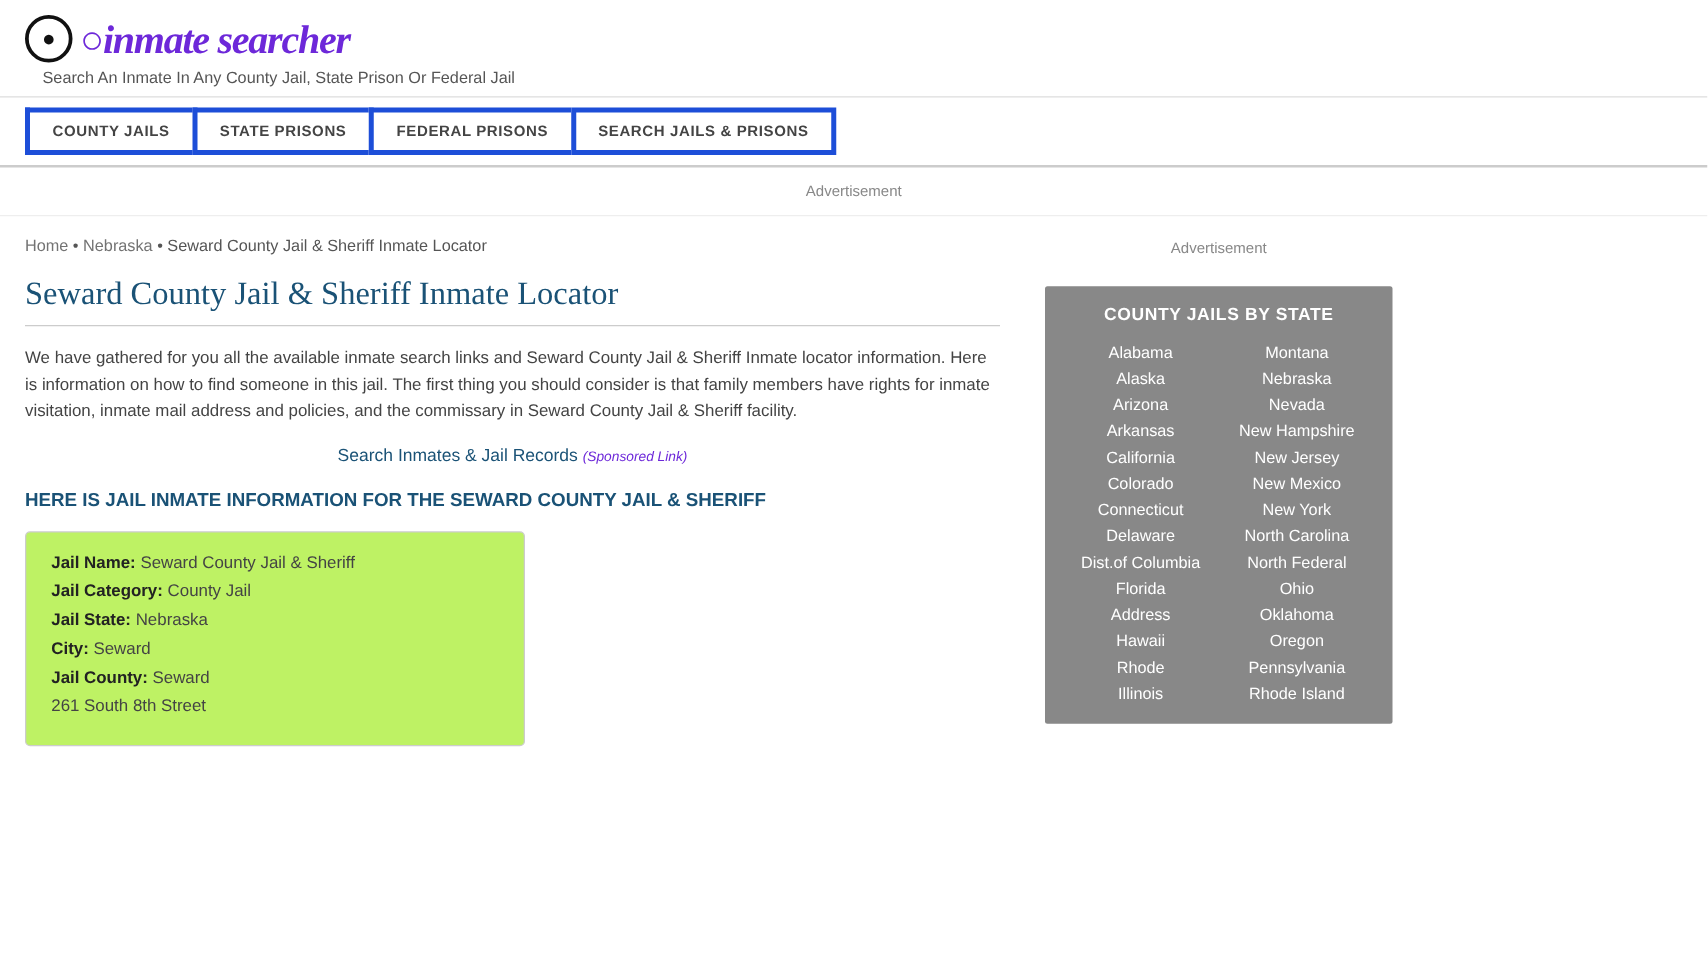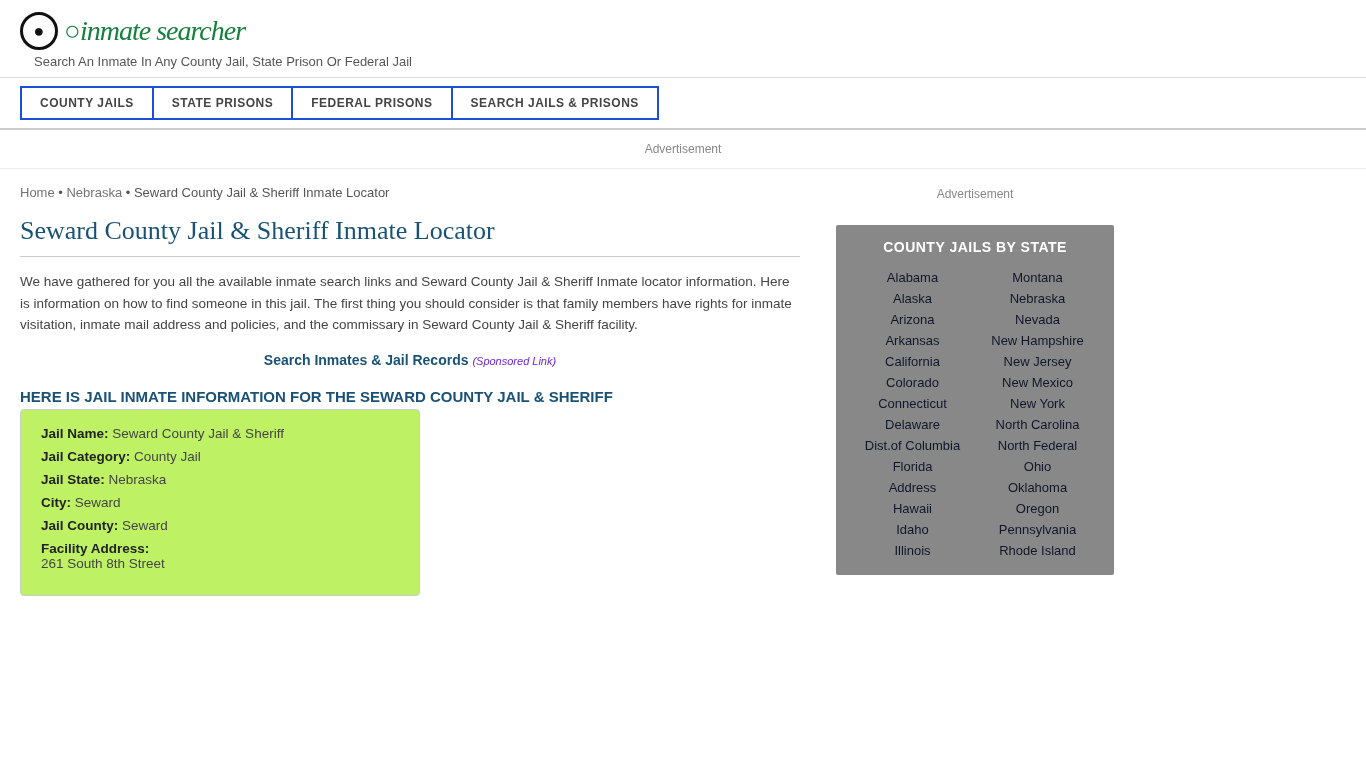--- a/index.html
+++ b/index.html
@@ -8,21 +8,21 @@
     
     #header { padding: 12px 20px 8px 20px; border-bottom: 1px solid #ddd; }
     #logo-area { display: flex; align-items: center; gap: 6px; margin-bottom: 4px; }
     #logo-icon { width: 38px; height: 38px; border-radius: 50%; border: 3px solid #111; display: flex; align-items: center; justify-content: center; font-size: 18px; color: #111; font-weight: bold; flex-shrink: 0; }
     #logo-text { font-size: 28px; font-weight: bold; font-family: Georgia, serif; color: #111; letter-spacing: -1px; }
     #logo-text span { font-style: italic; }
     #tagline { font-size: 13px; color: #555; margin-left: 14px; }
 
     
     #nav { padding: 8px 20px; border-bottom: 2px solid #ccc; display: flex; gap: 0; }
-    .nav-btn { padding: 8px 18px; border: 2px solid #1d4ed8; background: #fff; font-size: 12px; font-weight: bold; color: #444; letter-spacing: 0.5px; cursor: pointer; text-transform: uppercase; }
+    .nav-btn { padding: 8px 18px; border: 4px solid #1d4ed8; background: #fff; font-size: 12px; font-weight: bold; color: #444; letter-spacing: 0.5px; cursor: pointer; text-transform: uppercase; }
     .nav-btn:not(:last-child) { border-right: none; }
 
     
     #ad-top { text-align: center; padding: 12px; color: #888; font-size: 12px; border-bottom: 1px solid #eee; }
 
     
     #main-layout { display: flex; padding: 0; }
     #content { flex: 1; padding: 16px 20px; max-width: 820px; }
     #sidebar { width: 310px; padding: 10px 16px; flex-shrink: 0; }
 
@@ -31,46 +31,46 @@
     #breadcrumb a { color: #737373; text-decoration: none; }
 
     
     #page-title { font-size: 26px; color: #1a5276; font-weight: normal; margin-bottom: 14px; font-family: Georgia, serif; border-bottom: 1px solid #ccc; padding-bottom: 10px; }
 
     
     #description { font-size: 13.5px; line-height: 1.6; color: #444; margin-bottom: 16px; }
 
     
     #sponsored-link { text-align: center; margin-bottom: 20px; }
-    #sponsored-link a { color: #1a5276; font-weight: bold; font-size: 14px; text-decoration: none; }
+    #sponsored-link a { color: #1a5276; font-weight: normal; font-size: 14px; text-decoration: none; }
     #sponsored-link .sponsored-note { color: #6d28d9; font-style: italic; font-size: 11px; }
 
     
-    #sub-heading { color: #1a5276; font-size: 15px; font-weight: bold; margin-bottom: 4px; }
+    #sub-heading { color: #1a5276; font-size: 15px; font-weight: bold; margin-bottom: 16px; }
 
     
     #info-card { border: 1px solid #ccc; border-radius: 4px; padding: 16px 20px; background: #bef264; max-width: 400px; }
     .info-row { margin-bottom: 8px; font-size: 13.5px; color: #444; }
     .info-label { font-weight: bold; color: #222; }
 
     
     #ad-sidebar { text-align: center; color: #888; font-size: 12px; margin-bottom: 16px; padding: 8px; }
     #county-jails-box { background: #888; padding: 14px; border-radius: 2px; text-align: center; }
     #county-jails-title { color: #fff; font-weight: bold; font-size: 14px; margin-bottom: 12px; letter-spacing: 0.5px; }
     .state-columns { display: flex; gap: 0; }
     .state-col { flex: 1; display: flex; flex-direction: column; gap: 0; }
-    .state-link { color: #0f172a; font-size: 13px; padding: 3px 4px; cursor: pointer; text-decoration: none; display: block; }
+    .state-link { color: #ffffff; font-size: 13px; padding: 3px 4px; cursor: pointer; text-decoration: none; display: block; }
   </style>
 </head>
 <body>
 
 <div id="header">
   <div id="logo-area">
     <div id="logo-icon">●</div>
-    <div id="logo-text"><span style="font-family:Georgia,serif;font-size:28px;font-weight:normal;color:#15803d;">○<span style="font-style:italic;">inmate searcher</span></span></div>
+    <div id="logo-text"><span style="font-family:Georgia,serif;font-size:32px;font-weight:bold;color:#6d28d9;">○<span style="font-style:italic;">inmate searcher</span></span></div>
   </div>
   <div id="tagline">Search An Inmate In Any County Jail, State Prison Or Federal Jail</div>
 </div>
 
 <div id="nav">
   <button class="nav-btn">COUNTY JAILS</button>
   <button class="nav-btn">STATE PRISONS</button>
   <button class="nav-btn">FEDERAL PRISONS</button>
   <button class="nav-btn">SEARCH JAILS &amp; PRISONS</button>
 </div>
@@ -117,21 +117,20 @@
       </div>
       <div class="info-row">
         <span class="info-label">City:</span>
         <span>Seward</span>
       </div>
       <div class="info-row">
         <span class="info-label">Jail County:</span>
         <span>Seward</span>
       </div>
       <div class="info-row">
-        <div><span class="info-label">Facility Address:</span></div>
         <div>261 South 8th Street</div>
       </div>
     </div>
   </div>
 
   <div id="sidebar">
     <div id="ad-sidebar">Advertisement</div>
     <div id="county-jails-box">
       <div id="county-jails-title">COUNTY JAILS BY STATE</div>
       <div class="state-columns">
@@ -141,21 +140,21 @@
             <a class="state-link" href="#">Arizona</a>
             <a class="state-link" href="#">Arkansas</a>
             <a class="state-link" href="#">California</a>
             <a class="state-link" href="#">Colorado</a>
             <a class="state-link" href="#">Connecticut</a>
             <a class="state-link" href="#">Delaware</a>
             <a class="state-link" href="#">Dist.of Columbia</a>
             <a class="state-link" href="#">Florida</a>
             <a class="state-link" href="#">Address</a>
             <a class="state-link" href="#">Hawaii</a>
-            <a class="state-link" href="#">Idaho</a>
+            <a class="state-link" href="#">Rhode</a>
             <a class="state-link" href="#">Illinois</a>
           </div>
         <div class="state-col" id="state-col-right">
             <a class="state-link" href="#">Montana</a>
             <a class="state-link" href="#">Nebraska</a>
             <a class="state-link" href="#">Nevada</a>
             <a class="state-link" href="#">New Hampshire</a>
             <a class="state-link" href="#">New Jersey</a>
             <a class="state-link" href="#">New Mexico</a>
             <a class="state-link" href="#">New York</a>

